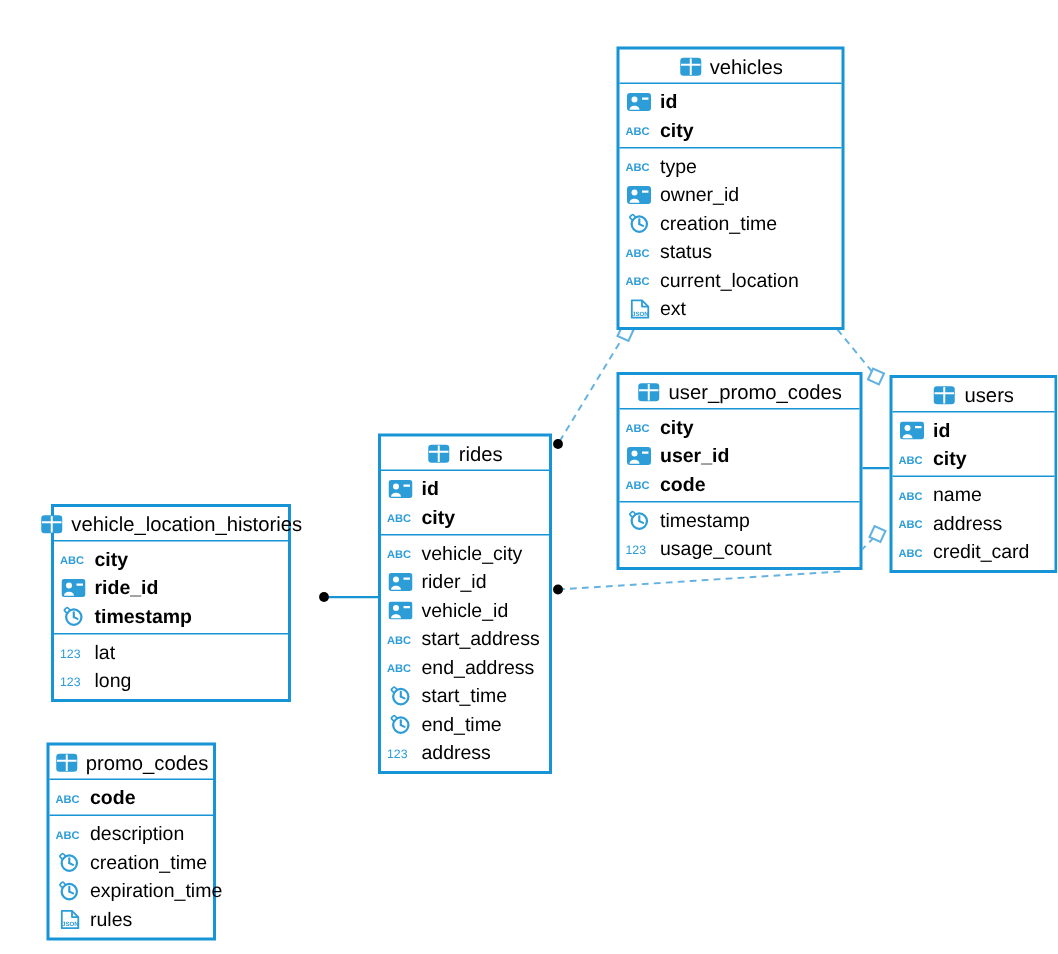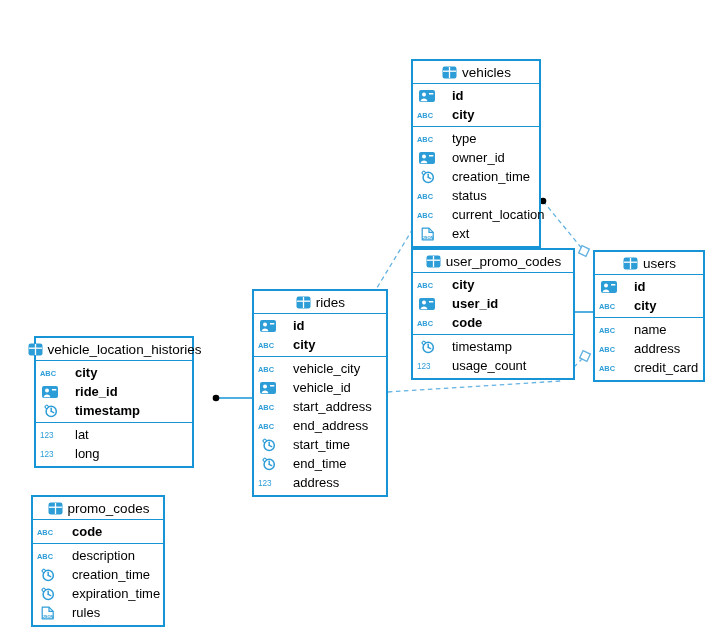--- a/index.html
+++ b/index.html
@@ -21,29 +21,29 @@
   .table-header{
     display:flex;align-items:center;justify-content:center;gap:5px;
     height:22px;
     border-bottom:1px solid #1794d6;
     font-size:13.5px;color:#000;
     padding:0 4px;
     white-space:nowrap;
   }
   .table-body{padding:2px 0 3px 0;}
   .col-row{
-    display:flex;align-items:center;gap:17px;
+    display:flex;align-items:center;gap:5px;
     height:19px;
     padding:0 16px 0 4px;
     font-size:13px;color:#000;
     white-space:nowrap;
   }
   .col-row.key{font-weight:bold;}
   .icon{
-    flex:0 0 18px;width:18px;display:flex;align-items:center;justify-content:flex-end;
+    flex:0 0 18px;width:18px;display:flex;align-items:center;justify-content:center;
   }
   .sep{border-top:1px solid #1794d6;margin:2px 0;height:0;}
 </style>
 </head>
 <body>
 
 <div id="canvas">
   <svg id="overlay">
       <g>
         <polyline points="543,201 584,251" fill="none" stroke="#63b2e2" stroke-width="1.3" stroke-dasharray="4.5,3.5"></polyline>
@@ -63,21 +63,21 @@
         <polyline points="372,393 560,381 585,356" fill="none" stroke="#63b2e2" stroke-width="1.3" stroke-dasharray="4.5,3.5"></polyline>
         <circle cx="372" cy="393" r="3.3" fill="#000000"></circle>
         <rect x="-4" y="-4" width="8" height="8" fill="#ffffff" stroke="#63b2e2" stroke-width="1.4" transform="translate(585,356) rotate(25)"></rect>
       </g>
       <g>
         <polyline points="216,398 252,398" fill="none" stroke="#1794d6" stroke-width="1.5"></polyline>
         <circle cx="216" cy="398" r="3.3" fill="#000000"></circle>
       </g>
     </svg>
   <div id="tables-root">
-      <div class="table" style="left: 411px; top: 31px; width: 130px; margin-top: 28px;">
+      <div class="table" style="left: 411px; top: 31px; width: 152px;">
         <div class="table-header">
           <span class="icon" style="flex: 0 0 16px;">
             <svg width="15" height="13" viewBox="0 0 15 13">
               <rect x="0.5" y="0.5" width="14" height="12" rx="2.2" fill="#2d9dd8"></rect>
               <line x1="1" y1="5.2" x2="14" y2="5.2" stroke="#fff" stroke-width="1.3"></line>
               <line x1="7.5" y1="1" x2="7.5" y2="12" stroke="#fff" stroke-width="1.3"></line>
             </svg>
           </span>
           <span>vehicles</span>
         </div>
@@ -272,21 +272,21 @@
           <div class="col-row">
             <span class="icon">
               <svg width="18" height="10" viewBox="0 0 18 10">
                 <text x="0" y="8.2" font-family="Liberation Sans, sans-serif" font-size="7.4" font-weight="bold" fill="#2d9dd8">ABC</text>
               </svg>
             </span>
             <span>credit_card</span>
           </div>
         </div>
       </div>
-      <div class="table" style="left: 252px; top: 289px; width: 136px;">
+      <div class="table" style="left: 252px; top: 289px; width: 116px;">
         <div class="table-header">
           <span class="icon" style="flex: 0 0 16px;">
             <svg width="15" height="13" viewBox="0 0 15 13">
               <rect x="0.5" y="0.5" width="14" height="12" rx="2.2" fill="#2d9dd8"></rect>
               <line x1="1" y1="5.2" x2="14" y2="5.2" stroke="#fff" stroke-width="1.3"></line>
               <line x1="7.5" y1="1" x2="7.5" y2="12" stroke="#fff" stroke-width="1.3"></line>
             </svg>
           </span>
           <span>rides</span>
         </div>
@@ -311,20 +311,31 @@
             <span>city</span>
           </div>
           <div class="sep"></div>
           <div class="col-row">
             <span class="icon">
               <svg width="18" height="10" viewBox="0 0 18 10">
                 <text x="0" y="8.2" font-family="Liberation Sans, sans-serif" font-size="7.4" font-weight="bold" fill="#2d9dd8">ABC</text>
               </svg>
             </span>
             <span>vehicle_city</span>
+          </div>
+          <div class="col-row">
+            <span class="icon">
+              <svg width="16" height="12" viewBox="0 0 16 12">
+                <rect x="0" y="0" width="16" height="12" rx="2" fill="#2d9dd8"></rect>
+                <circle cx="5" cy="4.4" r="2" fill="#fff"></circle>
+                <path d="M1.7 11.2 C1.7 7.6 8.3 7.6 8.3 11.2 Z" fill="#fff"></path>
+                <rect x="10" y="3" width="4.3" height="1.5" fill="#fff"></rect>
+              </svg>
+            </span>
+            <span>rider_id</span>
           </div>
           <div class="col-row">
             <span class="icon">
               <svg width="16" height="12" viewBox="0 0 16 12">
                 <rect x="0" y="0" width="16" height="12" rx="2" fill="#2d9dd8"></rect>
                 <circle cx="5" cy="4.4" r="2" fill="#fff"></circle>
                 <path d="M1.7 11.2 C1.7 7.6 8.3 7.6 8.3 11.2 Z" fill="#fff"></path>
                 <rect x="10" y="3" width="4.3" height="1.5" fill="#fff"></rect>
               </svg>
             </span>
@@ -432,21 +443,21 @@
           <div class="col-row">
             <span class="icon">
               <svg width="18" height="10" viewBox="0 0 18 10">
                 <text x="0" y="8.4" font-family="Liberation Sans, sans-serif" font-size="8.2" fill="#2d9dd8">123</text>
               </svg>
             </span>
             <span>long</span>
           </div>
         </div>
       </div>
-      <div class="table" style="left: 31px; top: 495px; width: 134px;">
+      <div class="table" style="left: 31px; top: 495px; width: 113px;">
         <div class="table-header">
           <span class="icon" style="flex: 0 0 16px;">
             <svg width="15" height="13" viewBox="0 0 15 13">
               <rect x="0.5" y="0.5" width="14" height="12" rx="2.2" fill="#2d9dd8"></rect>
               <line x1="1" y1="5.2" x2="14" y2="5.2" stroke="#fff" stroke-width="1.3"></line>
               <line x1="7.5" y1="1" x2="7.5" y2="12" stroke="#fff" stroke-width="1.3"></line>
             </svg>
           </span>
           <span>promo_codes</span>
         </div>

